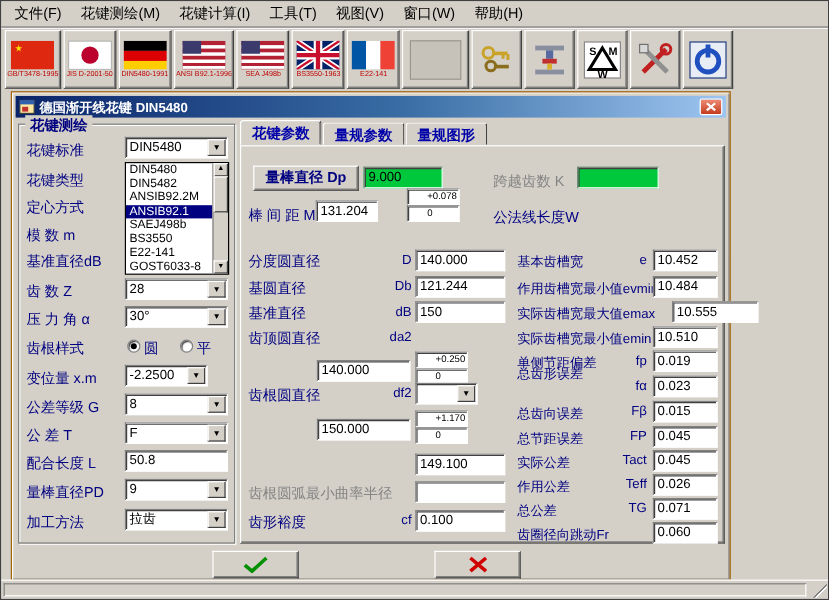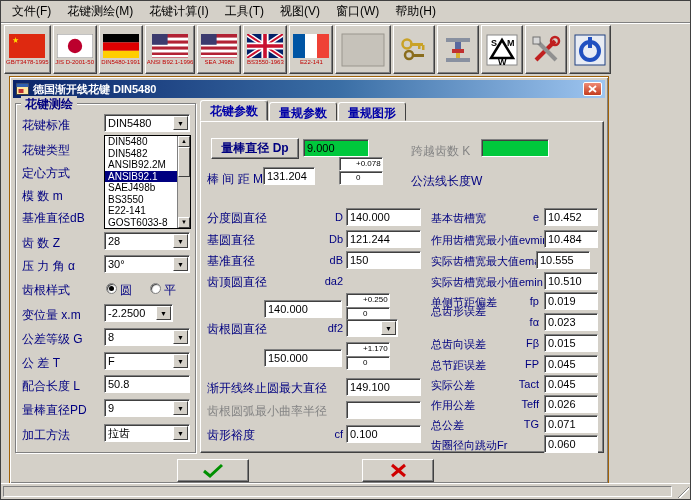--- a/index.html
+++ b/index.html
@@ -369,39 +369,38 @@
         <span class="plabel" style="left:6px;top:199px">齿根圆直径</span>
         <span class="psym lsym" style="top:200px">df2</span>
         <div class="field combo" style="left:145px;top:197px;width:52px">
           <span></span>
           <span class="cbtn">▼</span>
         </div>
         <div class="devbox" style="left:145px;top:220px"><span>+1.170</span></div>
         <div class="devbox" style="left:145px;top:234px"><span>0</span></div>
         <div class="field" style="left:63px;top:227px;width:78px"><span>150.000</span></div>
 
-        <span class="plabel" style="left:6px;top:258px">渐开线终止圆最大直径</span>
         <div class="field" style="left:145px;top:256px;width:75px"><span>149.100</span></div>
 
         <span class="plabel gray" style="left:6px;top:281px">齿根圆弧最小曲率半径</span>
         <div class="field" style="left:145px;top:279px;width:75px"><span></span></div>
 
         <span class="plabel" style="left:6px;top:305px">齿形裕度</span>
         <span class="psym lsym" style="top:306px">cf</span>
         <div class="field" style="left:145px;top:303px;width:75px"><span>0.100</span></div>
 
         <span class="plabel rlab" style="left:230px;top:89px">基本齿槽宽</span>
         <span class="psym rsym" style="top:89px">e</span>
         <div class="field" style="left:343px;top:86px;width:54px"><span>10.452</span></div>
 
         <span class="plabel rlab" style="left:230px;top:111px">作用齿槽宽最小值evmin</span>
         <div class="field" style="left:343px;top:108px;width:54px"><span>10.484</span></div>
 
         <span class="plabel rlab" style="left:230px;top:132px">实际齿槽宽最大值emax</span>
-        <div class="field" style="left:335px;top:129px;width:54px"><span>10.555</span></div>
+        <div class="field" style="left:359px;top:129px;width:72px"><span>10.555</span></div>
 
         <span class="plabel rlab" style="left:230px;top:153px">实际齿槽宽最小值emin</span>
         <div class="field" style="left:343px;top:150px;width:54px"><span>10.510</span></div>
 
         <span class="plabel rlab" style="left:230px;top:173px">单侧节距偏差</span>
         <span class="psym rsym" style="top:173px">fp</span>
         <div class="field" style="left:343px;top:170px;width:54px"><span>0.019</span></div>
 
         <span class="plabel rlab" style="left:230px;top:182px">总齿形误差</span>
         <span class="psym rsym" style="top:194px">fα</span>

